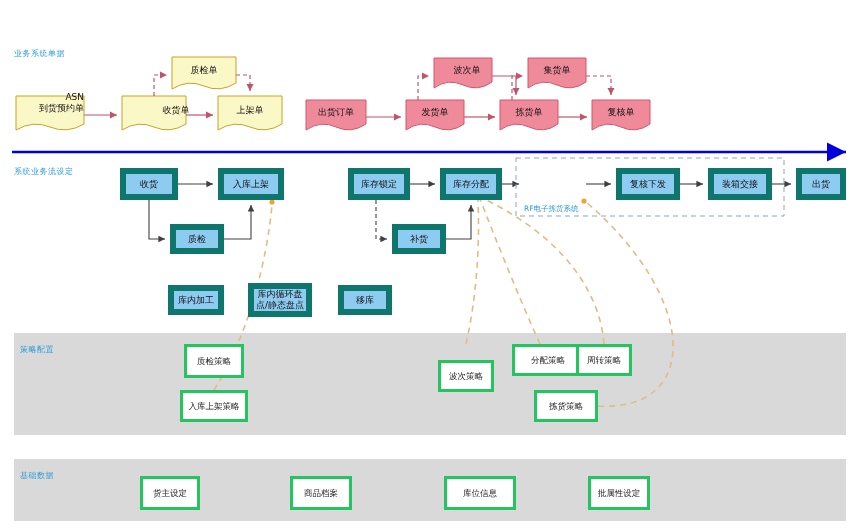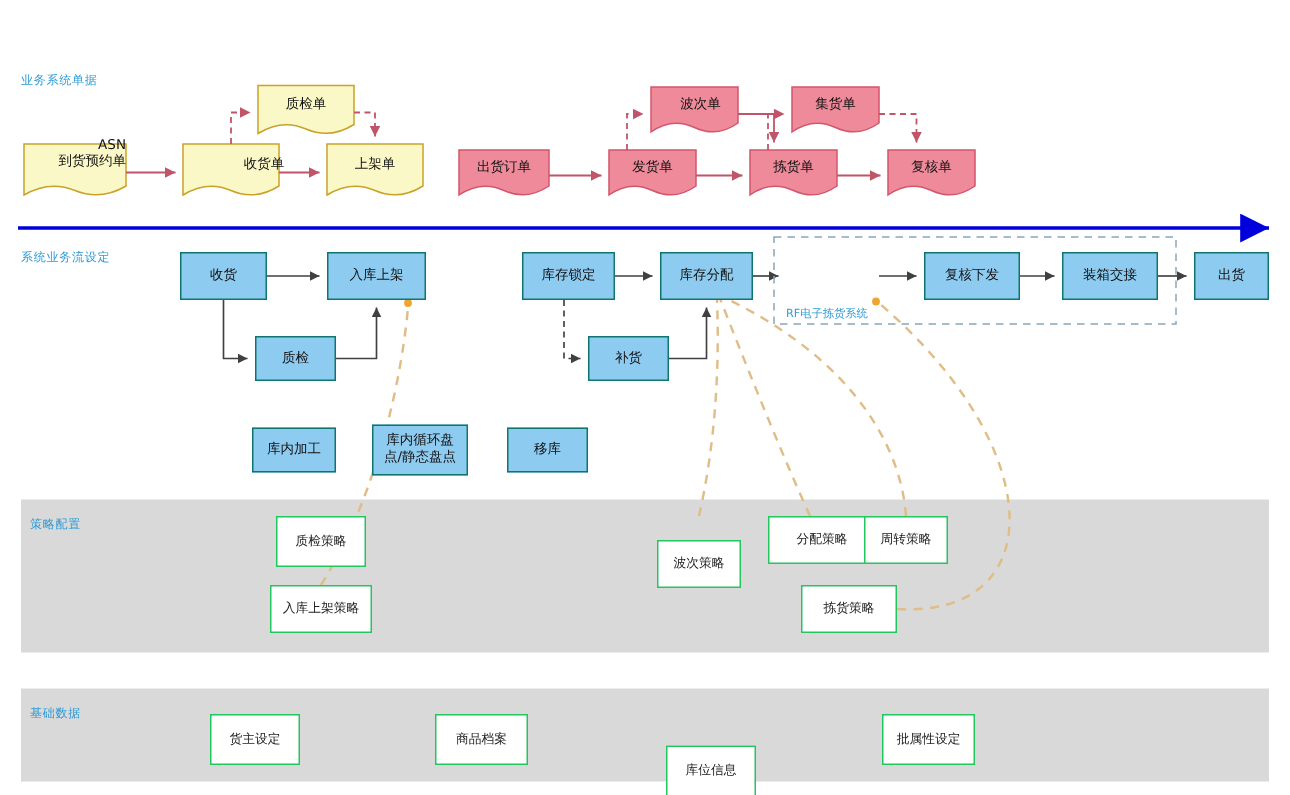--- a/index.html
+++ b/index.html
@@ -19,24 +19,24 @@
     align-items:center;justify-content:center;text-align:center;
     font-size:9px;line-height:11px;color:#1a1a1a;
   }
   .doc-wrap{position:absolute;}
   .doc-wrap .lbl{
     position:absolute;left:0;top:0;width:100%;height:100%;
     display:flex;align-items:center;justify-content:center;text-align:right;
     font-size:9px;line-height:11px;color:#111;padding-bottom:5px;box-sizing:border-box;
   }
   .bluebox{
-    background:#8ecbf0;border:1px solid #0f766e;color:#111;
+    background:#8ecbf0;border:6px solid #0f766e;color:#111;
   }
   .whitebox{
-    background:#ffffff;border:1px solid #22c55e;color:#222;font-size:8.5px;
+    background:#ffffff;border:3px solid #22c55e;color:#222;font-size:8.5px;
   }
   .rf-label{
     position:absolute;color:#2d9bd6;font-size:7.5px;white-space:nowrap;
   }
 </style>
 </head>
 <body>
 
 <div id="canvas">
 
@@ -186,16 +186,16 @@
 
   <div class="node whitebox" style="left:184px;top:344px;width:60px;height:34px;">质检策略</div>
   <div class="node whitebox" style="left:180px;top:390px;width:68px;height:32px;">入库上架策略</div>
   <div class="node whitebox" style="left:438px;top:360px;width:56px;height:32px;">波次策略</div>
   <div class="node whitebox" style="left:512px;top:344px;width:72px;height:32px;">分配策略</div>
   <div class="node whitebox" style="left:576px;top:344px;width:56px;height:32px;">周转策略</div>
   <div class="node whitebox" style="left:534px;top:390px;width:64px;height:32px;">拣货策略</div>
 
   <div class="node whitebox" style="left:140px;top:476px;width:60px;height:34px;">货主设定</div>
   <div class="node whitebox" style="left:290px;top:476px;width:62px;height:34px;">商品档案</div>
-  <div class="node whitebox" style="left:444px;top:476px;width:60px;height:34px;margin-top:21px;">库位信息</div>
+  <div class="node whitebox" style="left:444px;top:476px;width:72px;height:34px;">库位信息</div>
   <div class="node whitebox" style="left:588px;top:476px;width:62px;height:34px;">批属性设定</div>
 
 </div>
 
 </body></html>

